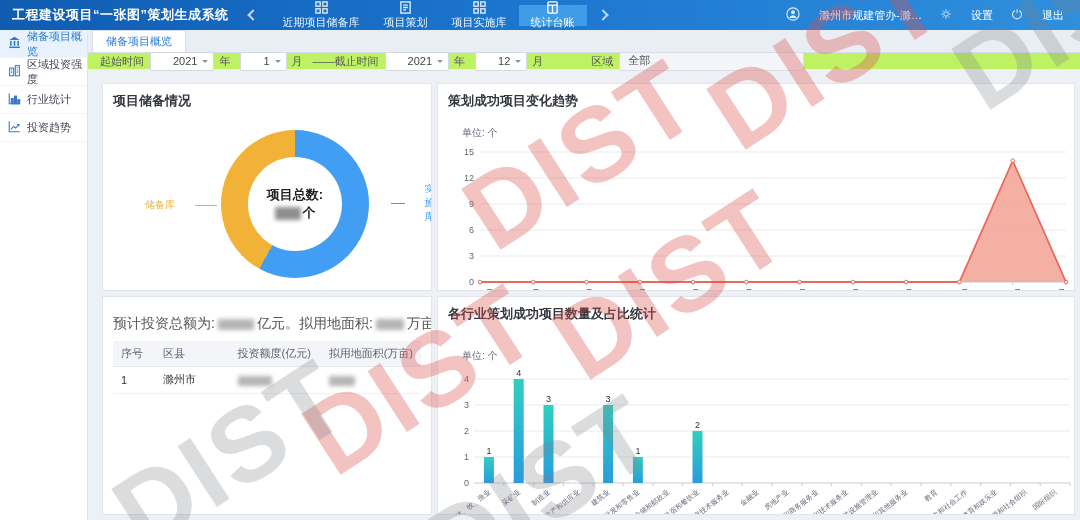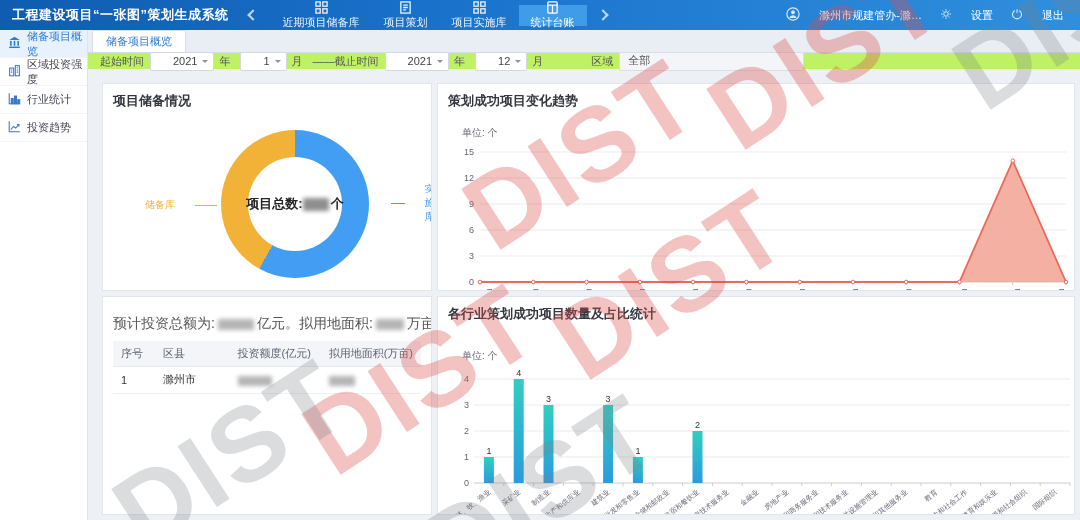--- a/index.html
+++ b/index.html
@@ -52,21 +52,21 @@
   .content { position:absolute; left:88px; top:79px; right:0; bottom:0; background:#edf0f4;
     display:grid; grid-template-columns:330px 1fr; grid-template-rows:208px 1fr; gap:5px; padding:4px 5px 5px 14px; }
   .panel { background:#fff; border:1px solid #e2e6ec; position:relative; padding:8px 10px; overflow:hidden; }
   .ptitle { font-size:13px; font-weight:bold; color:#33373d; }
   .unit-label { font-size:10px; color:#667; margin:16px 0 0 14px; }
 
   
   .donut { position:absolute; left:118px; top:46px; width:148px; height:148px; border-radius:50%; }
   .donut:after { content:""; position:absolute; inset:27px; background:#fff; border-radius:50%; }
   .donut-center { position:absolute; left:118px; top:46px; width:148px; height:148px;
-    display:flex; flex-direction:row; align-items:center; justify-content:center; z-index:2; }
+    display:flex; flex-direction:column; align-items:center; justify-content:center; z-index:2; }
   .dc-label { font-size:13px; font-weight:bold; color:#222; }
   .dc-val { display:flex; align-items:center; gap:2px; font-size:13px; font-weight:bold; color:#222; }
   .legend-callout { position:absolute; font-size:10px; z-index:2; display:flex; align-items:center; gap:20px; }
   .legend-line { width:22px; height:1px; }
   .lg-impl { left:288px; top:98px; }
   .lg-res  { left:42px; top:114px; }
 
   
   .masked { display:inline-block; background:#b5b5b5; filter:blur(2px); border-radius:1px; vertical-align:middle; }
   .m-center { width:26px; height:13px; background:#8f8f8f; }

